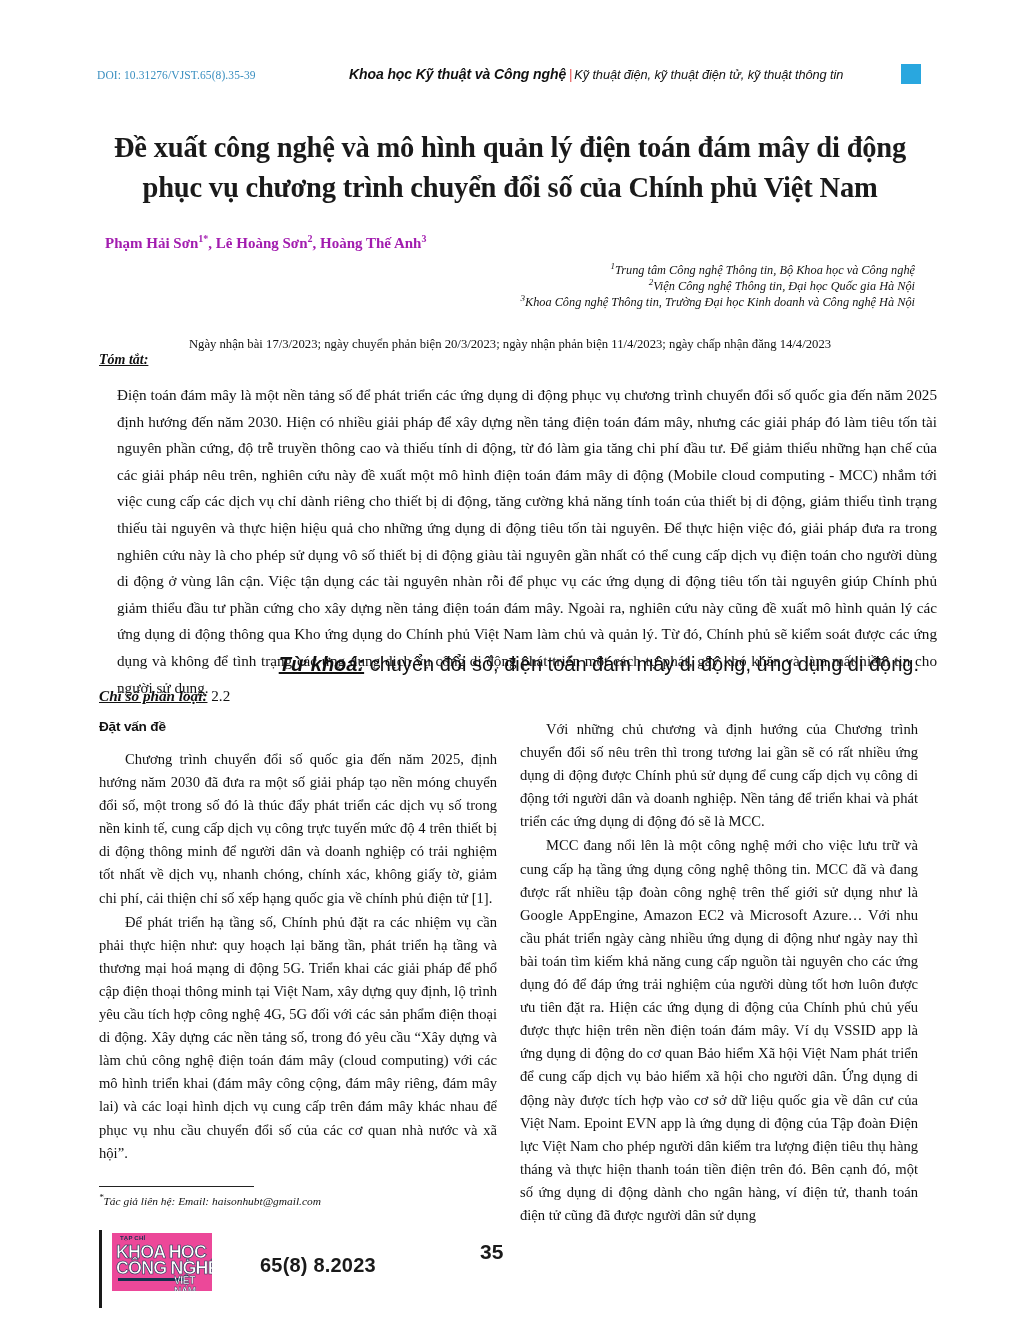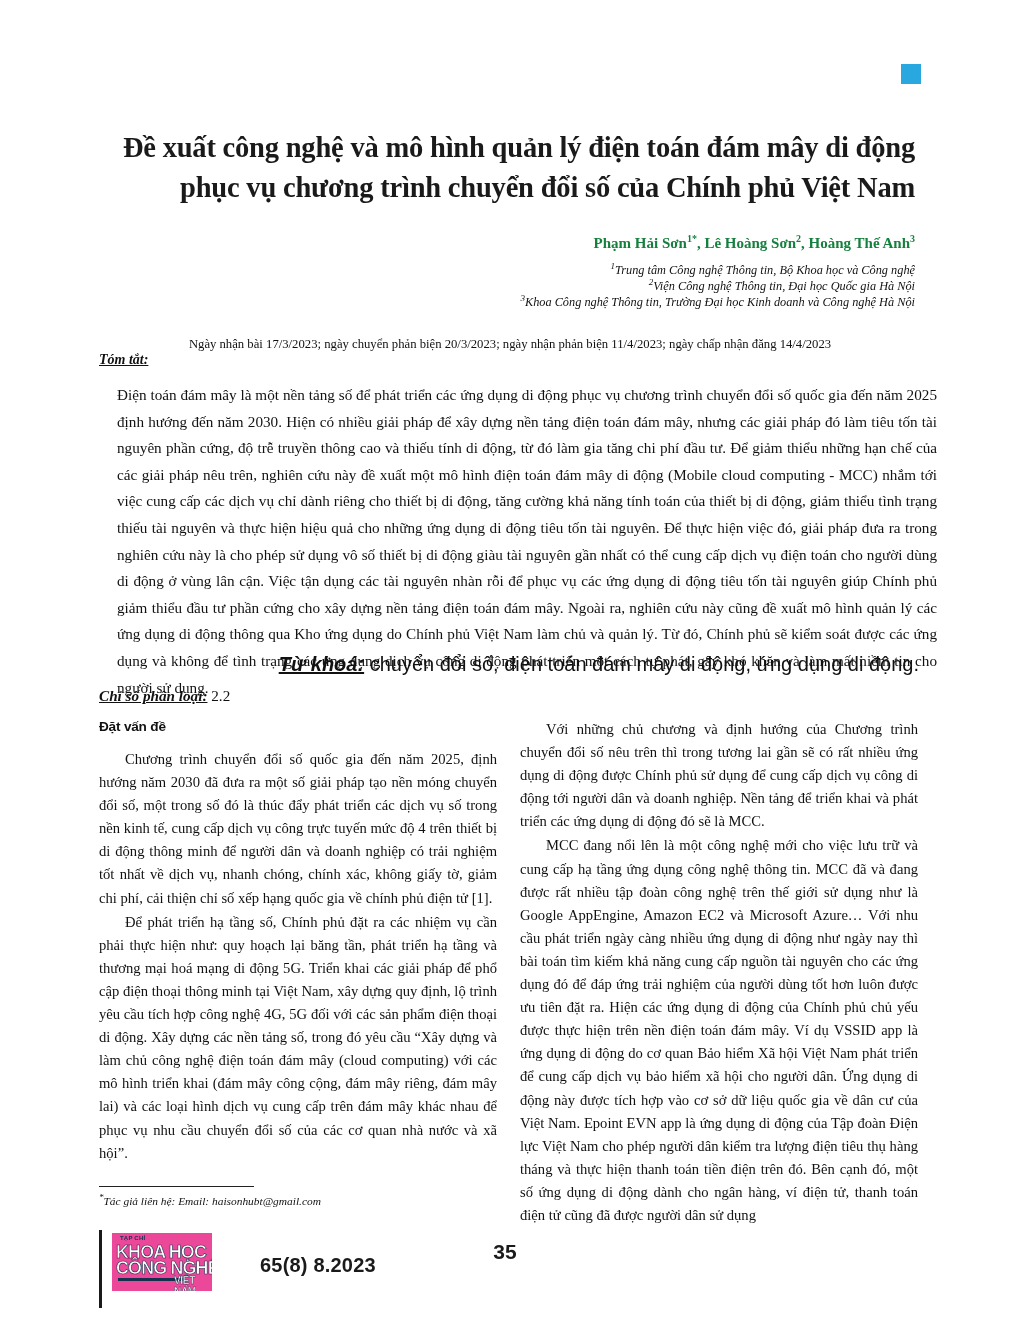--- a/index.html
+++ b/index.html
@@ -77,40 +77,40 @@
     height: 20px;
     background: #29a7df;
   }
 
   
   .title {
     position: absolute;
     left: 105px;
     top: 128px;
     width: 810px;
-    text-align: right;
+    text-align: center;
     font-family: "Liberation Serif", serif;
     font-weight: bold;
     font-size: 28.5px;
     line-height: 40px;
     letter-spacing: -0.2px;
     color: #1a1a1a;
   }
 
   
   .authors {
     position: absolute;
     left: 105px;
     top: 233px;
     width: 810px;
-    text-align: right;
+    text-align: left;
     font-family: "Liberation Serif", serif;
     font-weight: bold;
     font-size: 15px;
-    color: #15803d;
+    color: #a21caf;
   }
   .authors sup { font-size: 10px; vertical-align: super; }
   .affil {
     position: absolute;
     left: 105px;
     width: 810px;
     text-align: right;
     font-family: "Liberation Serif", serif;
     font-style: italic;
     font-size: 12.3px;
@@ -307,32 +307,37 @@
     font-weight: bold;
     font-size: 20px;
     color: #1a1a1a;
     letter-spacing: 0.2px;
   }
   .pagenum {
     position: absolute;
     left: 480px;
     top: 1240px;
     width: 50px;
-    text-align: center;
     font-family: "Liberation Sans", sans-serif;
     font-weight: bold;
     font-size: 21px;
     color: #1a1a1a;
   }
 </style>
 </head>
 <body>
 
 <div class="page">
 
+  <div class="header">
+    <div class="doi">DOI: 10.31276/VJST.65(8).35-39</div>
+    <div class="header-center">
+      <span class="hdr-main">Khoa học Kỹ thuật và Công nghệ</span><span class="hdr-bar">|</span><span class="hdr-sub">Kỹ thuật điện, kỹ thuật điện tử, kỹ thuật thông tin</span>
+    </div>
+  </div>
   <div class="hdr-blue-block"></div>
 
   <div class="title">Đề xuất công nghệ và mô hình quản lý điện toán đám mây di động phục vụ chương trình chuyển đổi số của Chính phủ Việt Nam</div>
 
   <div class="authors"><span>Phạm Hải Sơn</span><sup>1*</sup>, <span>Lê Hoàng Sơn</span><sup>2</sup>, <span>Hoàng Thế Anh</span><sup>3</sup></div>
 
   <div class="affil affil1"><sup>1</sup><span>Trung tâm Công nghệ Thông tin, Bộ Khoa học và Công nghệ</span></div>
   <div class="affil affil2"><sup>2</sup><span>Viện Công nghệ Thông tin, Đại học Quốc gia Hà Nội</span></div>
   <div class="affil affil3"><sup>3</sup><span>Khoa Công nghệ Thông tin, Trường Đại học Kinh doanh và Công nghệ Hà Nội</span></div>
 

